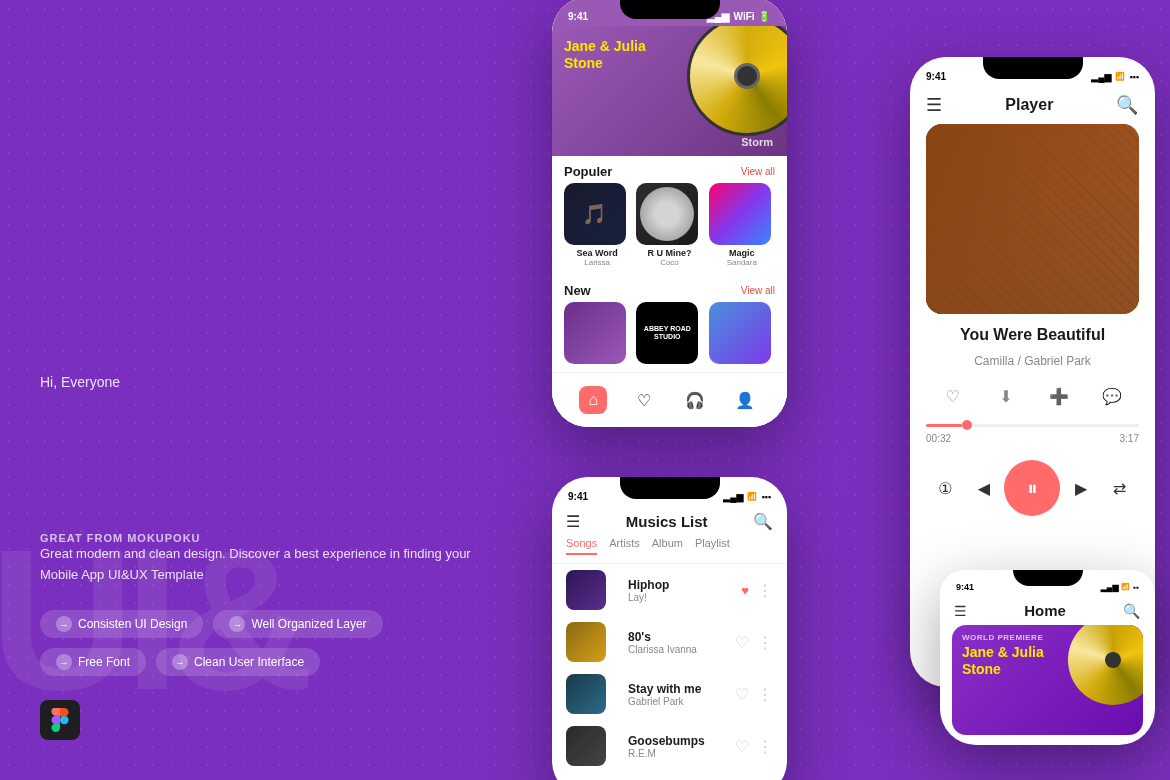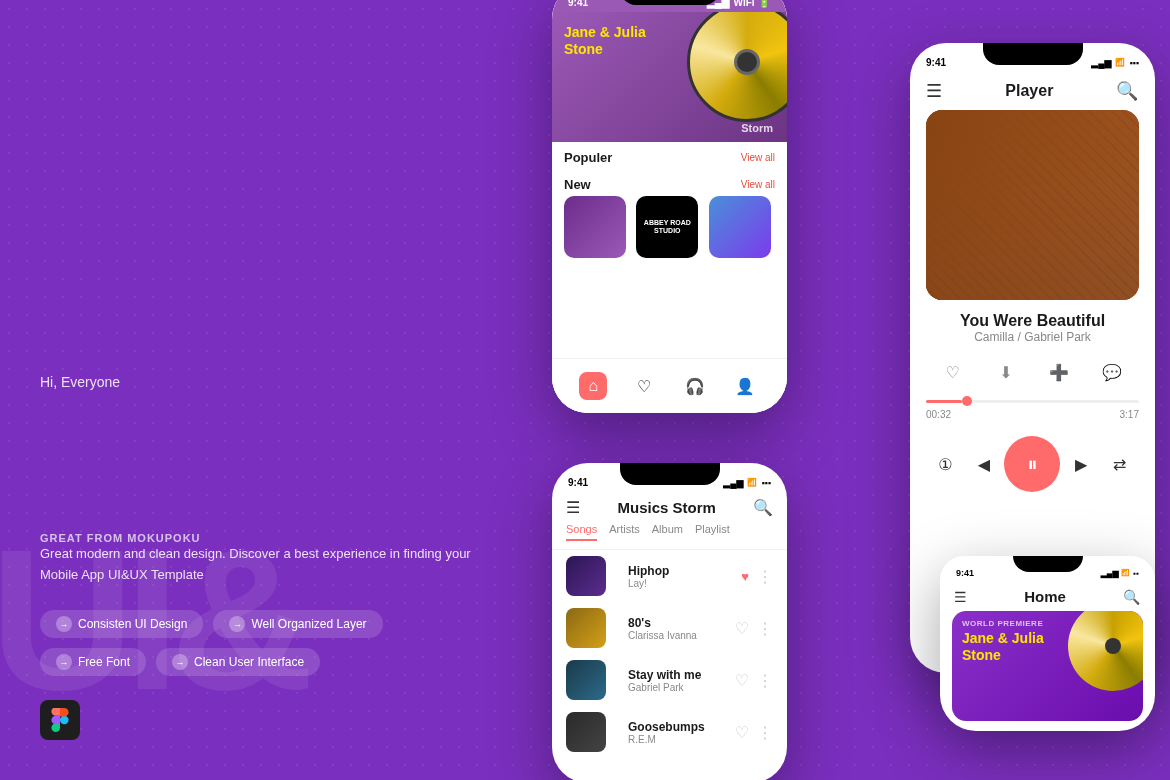--- a/index.html
+++ b/index.html
@@ -126,21 +126,21 @@
       border-radius: 8px;
       display: flex;
       align-items: center;
       justify-content: center;
     }
 
     
     .phones-area {
       position: absolute;
       right: 0;
-      top: 3px;
+      top: 17px;
       width: 700px;
       height: 728px;
     }
 
     
     .phone {
       position: absolute;
       background: #fff;
       border-radius: 36px;
       overflow: hidden;
@@ -401,21 +401,21 @@
       background: 
         linear-gradient(rgba(120,60,20,0.6), rgba(80,40,10,0.8)),
         repeating-linear-gradient(45deg, #8B4513 0px, #A0522D 2px, transparent 2px, transparent 8px);
     }
 
     .player-song-title {
       text-align: center;
       font-size: 16px;
       font-weight: 700;
       color: #1a1a1a;
-      margin-bottom: 0;
+      margin-bottom: 10px;
     }
 
     .player-artist {
       text-align: center;
       font-size: 12px;
       color: #888;
       margin-bottom: 12px;
     }
 
     .player-actions {
@@ -743,20 +743,37 @@
           </div>
         </div>
         <div class="hero-card-storm">Storm</div>
       </div>
 
       <div class="section-header">
         <span class="section-title">Populer</span>
         <span class="view-all">View all</span>
       </div>
 
+      <div class="album-grid">
+        <div class="album-item">
+          <div class="album-thumb thumb-blue"></div>
+          <div class="album-name">Sea Word</div>
+          <div class="album-artist">Larissa</div>
+        </div>
+        <div class="album-item">
+          <div class="album-thumb thumb-dark"></div>
+          <div class="album-name">R U Mine?</div>
+          <div class="album-artist">Coco</div>
+        </div>
+        <div class="album-item">
+          <div class="album-thumb thumb-neon"></div>
+          <div class="album-name">Magic</div>
+          <div class="album-artist">Sandara</div>
+        </div>
+      </div>
 
       <div class="section-header">
         <span class="section-title">New</span>
         <span class="view-all">View all</span>
       </div>
 
       <div class="album-grid">
         <div class="album-item">
           <div class="album-thumb" style="background:linear-gradient(135deg,#6B2D8B,#9B59B6);"></div>
         </div>
@@ -843,21 +860,21 @@
         <span>9:41</span>
         <div style="display:flex;gap:4px;align-items:center;">
           <span style="font-size:9px;">▂▄▆</span>
           <span style="font-size:8px;">📶</span>
           <span style="font-size:9px;">▪▪▪</span>
         </div>
       </div>
 
       <div class="list-header">
         <div style="font-size:16px;color:#333;">☰</div>
-        <span class="list-title">Musics Storm</span>
+        <span class="list-title">Musics List</span>
         <div style="font-size:16px;color:#333;">🔍</div>
       </div>
 
       <div class="list-tabs">
         <div class="list-tab active">Songs</div>
         <div class="list-tab">Artists</div>
         <div class="list-tab">Album</div>
         <div class="list-tab">Playlist</div>
       </div>
 

